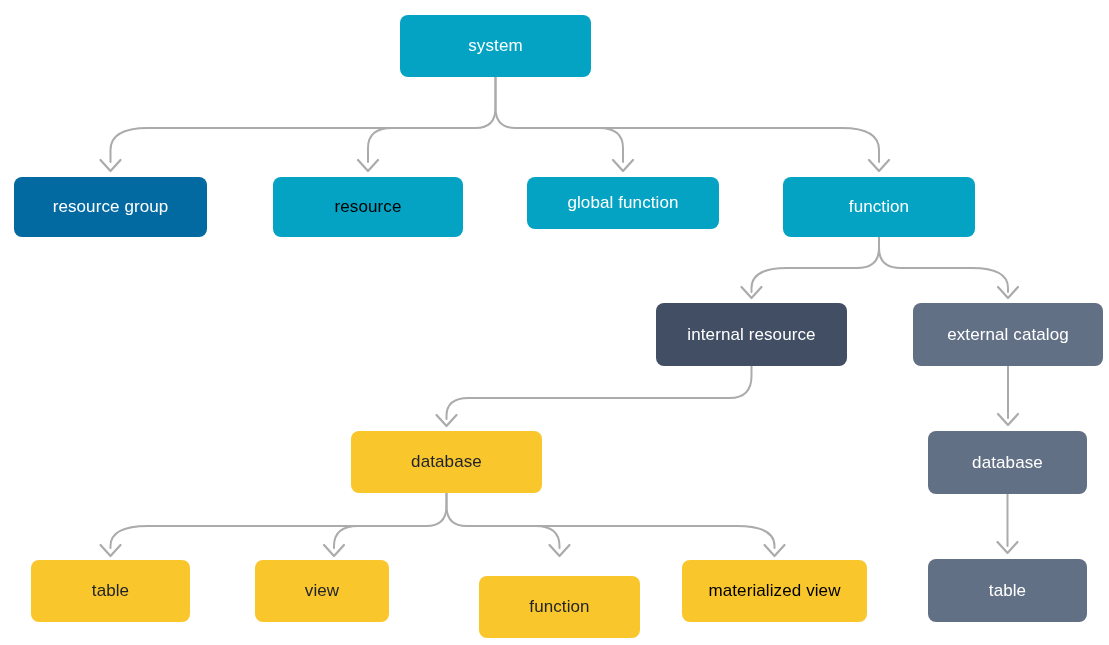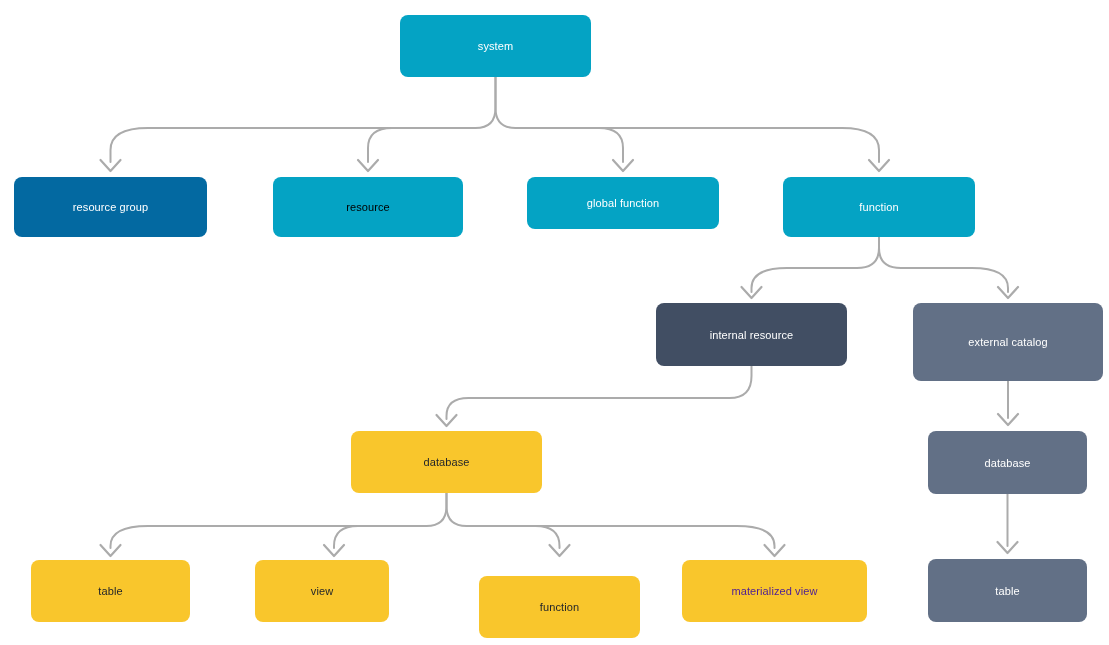--- a/index.html
+++ b/index.html
@@ -35,21 +35,21 @@
     stroke-width: 2.2;
     stroke-linecap: round;
     stroke-linejoin: round;
   }
   .node {
     position: absolute;
     display: flex;
     align-items: center;
     justify-content: center;
     border-radius: 8px;
-    font-size: 11px;
+    font-size: 17px;
     font-weight: 500;
     letter-spacing: 0.1px;
     white-space: nowrap;
     box-sizing: border-box;
   }
 </style>
 </head>
 <body>
 
 <div class="stage">
@@ -81,21 +81,21 @@
       <path d="M 1007.5 494 V 546" class="wire"></path>
       <path d="M 997.5 542 L 1007.5 553 L 1017.5 542" class="head"></path>
     </svg>
 
 <div class="node" style="left: 400px; top: 15px; width: 191px; height: 62px; background: rgb(4, 163, 196); color: rgb(255, 255, 255);">system</div>
     <div class="node" style="left: 14px; top: 177px; width: 193px; height: 60px; background: #0369a1; color: rgb(255, 255, 255);">resource group</div>
     <div class="node" style="left: 273px; top: 177px; width: 190px; height: 60px; background: rgb(4, 163, 196); color: #000000;">resource</div>
     <div class="node" style="left: 527px; top: 177px; width: 192px; height: 52px; background: rgb(4, 163, 196); color: rgb(255, 255, 255);">global function</div>
     <div class="node" style="left: 783px; top: 177px; width: 192px; height: 60px; background: rgb(4, 163, 196); color: rgb(255, 255, 255);">function</div>
     <div class="node" style="left: 656px; top: 303px; width: 191px; height: 63px; background: rgb(65, 78, 99); color: rgb(255, 255, 255);">internal resource</div>
-    <div class="node" style="left: 913px; top: 303px; width: 190px; height: 78px; background: rgb(98, 112, 134); color: rgb(255, 255, 255);">external catalog</div>
+    <div class="node" style="left: 913px; top: 303px; width: 190px; height: 63px; background: rgb(98, 112, 134); color: rgb(255, 255, 255);">external catalog</div>
     <div class="node" style="left: 351px; top: 431px; width: 191px; height: 62px; background: rgb(249, 198, 44); color: rgb(30, 34, 42);">database</div>
     <div class="node" style="left: 928px; top: 431px; width: 159px; height: 63px; background: rgb(98, 112, 134); color: rgb(255, 255, 255);">database</div>
     <div class="node" style="left: 31px; top: 560px; width: 159px; height: 62px; background: rgb(249, 198, 44); color: rgb(30, 34, 42);">table</div>
     <div class="node" style="left: 255px; top: 560px; width: 134px; height: 62px; background: rgb(249, 198, 44); color: rgb(30, 34, 42);">view</div>
     <div class="node" style="left: 479px; top: 576px; width: 161px; height: 62px; background: rgb(249, 198, 44); color: rgb(30, 34, 42);">function</div>
-    <div class="node" style="left: 682px; top: 560px; width: 185px; height: 62px; background: rgb(249, 198, 44); color: #4c1d95;">materialized view</div>
+    <div class="node" style="left: 682px; top: 560px; width: 185px; height: 62px; background: rgb(249, 198, 44); color: #000000;">materialized view</div>
     <div class="node" style="left: 928px; top: 559px; width: 159px; height: 63px; background: rgb(98, 112, 134); color: rgb(255, 255, 255);">table</div>
   </div>
 
 </body></html>

